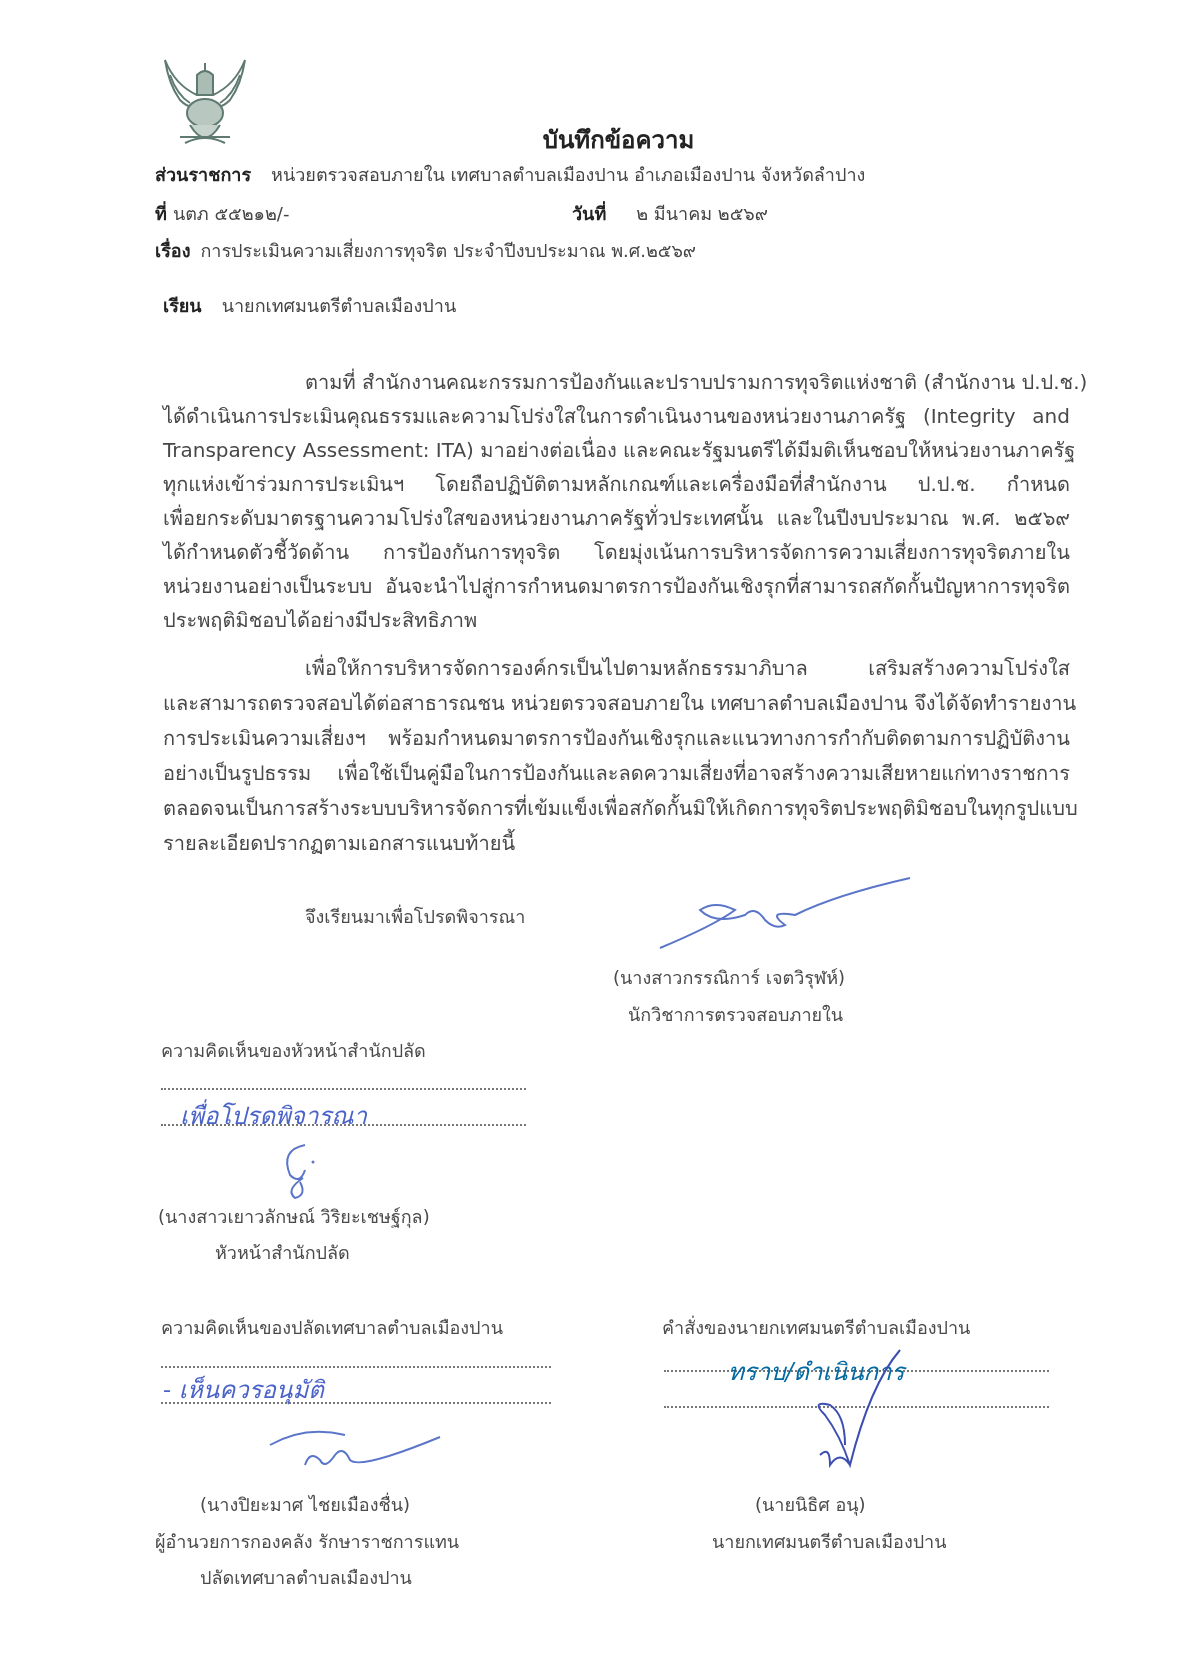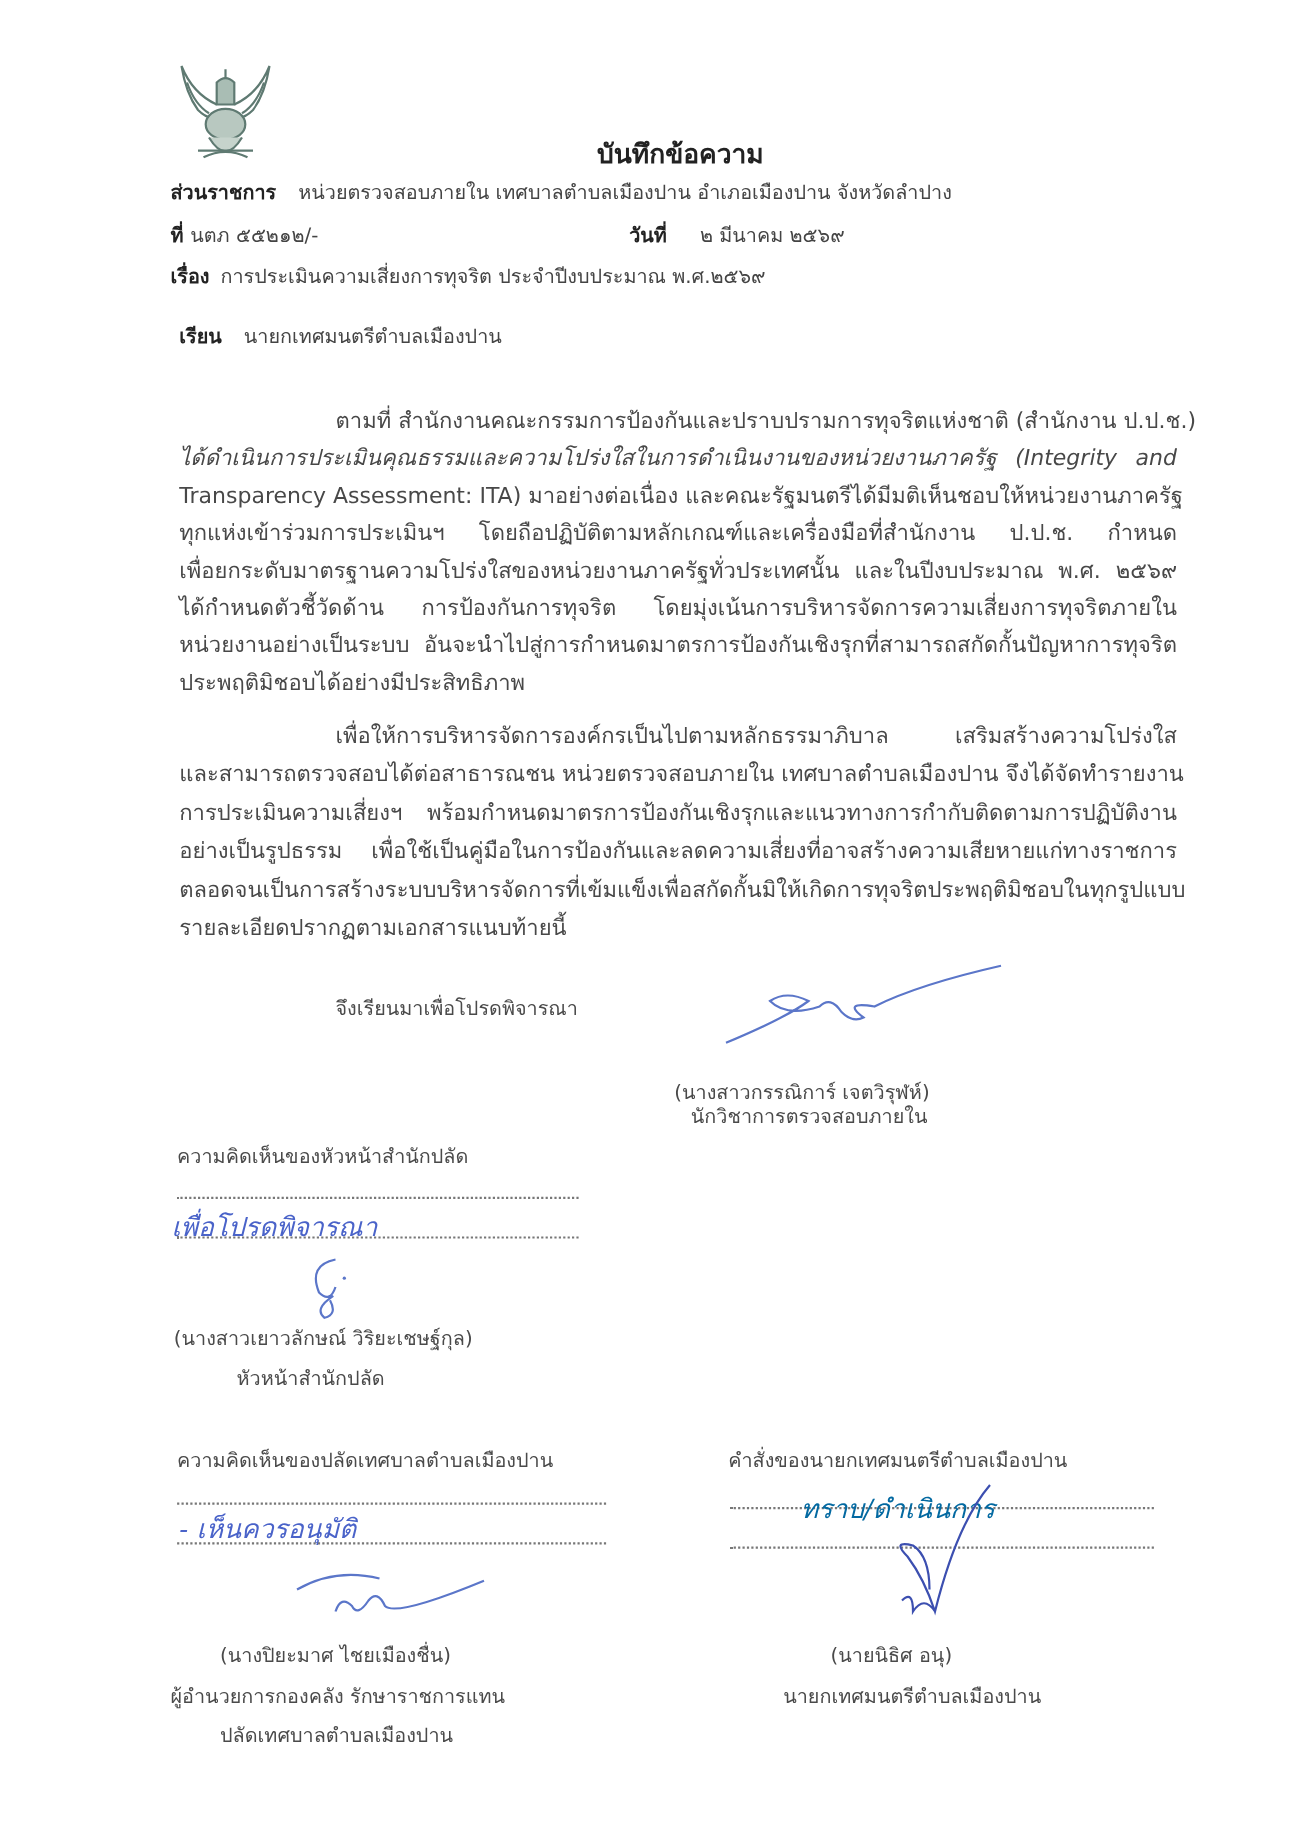--- a/index.html
+++ b/index.html
@@ -56,21 +56,21 @@
 <div class="abs hdr" style="left:155px; top:236px;">
   <b style="margin-right:10px;text-align:center;">เรื่อง</b><span>การประเมินความเสี่ยงการทุจริต ประจำปีงบประมาณ พ.ศ.๒๕๖๙</span>
 </div>
 
 <div class="abs hdr" style="left:163px; top:291px;">
   <b style="margin-right:20px;margin-top:18px;">เรียน</b><span>นายกเทศมนตรีตำบลเมืองปาน</span>
 </div>
 
 <div>
   <div class="abs body-line indent" style="top:366px;">ตามที่ สำนักงานคณะกรรมการป้องกันและปราบปรามการทุจริตแห่งชาติ (สำนักงาน ป.ป.ช.)</div>
-  <div class="abs body-line" style="top:400px;font-style:italic;">ได้ดำเนินการประเมินคุณธรรมและความโปร่งใสในการดำเนินงานของหน่วยงานภาครัฐ (Integrity and</div>
+  <div class="abs body-line" style="top:400px;">ได้ดำเนินการประเมินคุณธรรมและความโปร่งใสในการดำเนินงานของหน่วยงานภาครัฐ (Integrity and</div>
   <div class="abs body-line" style="top:434px;">Transparency Assessment: ITA) มาอย่างต่อเนื่อง และคณะรัฐมนตรีได้มีมติเห็นชอบให้หน่วยงานภาครัฐ</div>
   <div class="abs body-line" style="top:468px;">ทุกแห่งเข้าร่วมการประเมินฯ โดยถือปฏิบัติตามหลักเกณฑ์และเครื่องมือที่สำนักงาน ป.ป.ช. กำหนด</div>
   <div class="abs body-line" style="top:502px;">เพื่อยกระดับมาตรฐานความโปร่งใสของหน่วยงานภาครัฐทั่วประเทศนั้น  และในปีงบประมาณ พ.ศ. ๒๕๖๙</div>
   <div class="abs body-line" style="top:536px;">ได้กำหนดตัวชี้วัดด้าน การป้องกันการทุจริต โดยมุ่งเน้นการบริหารจัดการความเสี่ยงการทุจริตภายใน</div>
   <div class="abs body-line" style="top:570px;">หน่วยงานอย่างเป็นระบบ อันจะนำไปสู่การกำหนดมาตรการป้องกันเชิงรุกที่สามารถสกัดกั้นปัญหาการทุจริต</div>
   <div class="abs body-line last" style="top:604px;">ประพฤติมิชอบได้อย่างมีประสิทธิภาพ</div>
 </div>
 
 <div>
   <div class="abs body-line indent" style="top:652px;">เพื่อให้การบริหารจัดการองค์กรเป็นไปตามหลักธรรมาภิบาล เสริมสร้างความโปร่งใส</div>
@@ -81,26 +81,26 @@
   <div class="abs body-line last" style="top:827px;">รายละเอียดปรากฏตามเอกสารแนบท้ายนี้</div>
 </div>
 
 <div class="abs small" style="left:305px; top:902px;">จึงเรียนมาเพื่อโปรดพิจารณา</div>
 
 <div class="sig" style="left:655px; top:870px;">
   <svg width="260" height="80" viewBox="0 0 260 80">
     <path d="M5 78 Q60 55 80 40 Q60 30 45 40 Q60 55 90 45 Q100 35 110 50 Q120 60 130 55 Q110 40 140 45 Q180 25 255 8" fill="none" stroke="#5b76c9" stroke-width="2"></path>
   </svg>
 </div>
-<div class="abs small" style="left:613px; top:963px;margin-top:15px;">(นางสาวกรรณิการ์  เจตวิรุฬห์)</div>
+<div class="abs small" style="left:613px; top:963px;">(นางสาวกรรณิการ์  เจตวิรุฬห์)</div>
 <div class="abs small" style="left:628px; top:1000px;">นักวิชาการตรวจสอบภายใน</div>
 
 <div class="abs small" style="left:161px; top:1036px;">ความคิดเห็นของหัวหน้าสำนักปลัด</div>
 <div class="abs dots" style="left:161px; top:1088px; width:365px;"></div>
-<div class="abs hand" style="left:156px; top:1096px;">เพื่อโปรดพิจารณา</div>
+<div class="abs hand" style="left:180px; top:1096px;">เพื่อโปรดพิจารณา</div>
 <div class="abs dots" style="left:161px; top:1124px; width:365px;"></div>
 <div class="sig" style="left:275px; top:1140px;">
   <svg width="50" height="60" viewBox="0 0 50 60">
     <path d="M30 5 Q5 10 15 35 Q25 45 30 30 M28 38 Q10 50 20 58 Q32 55 25 42" fill="none" stroke="#5b76c9" stroke-width="2"></path>
     <circle cx="38" cy="22" r="1.5" fill="#5b76c9"></circle>
   </svg>
 </div>
 <div class="abs small" style="left:158px; top:1202px;">(นางสาวเยาวลักษณ์ วิริยะเชษฐ์กุล)</div>
 <div class="abs small" style="left:215px; top:1238px;">หัวหน้าสำนักปลัด</div>
 

